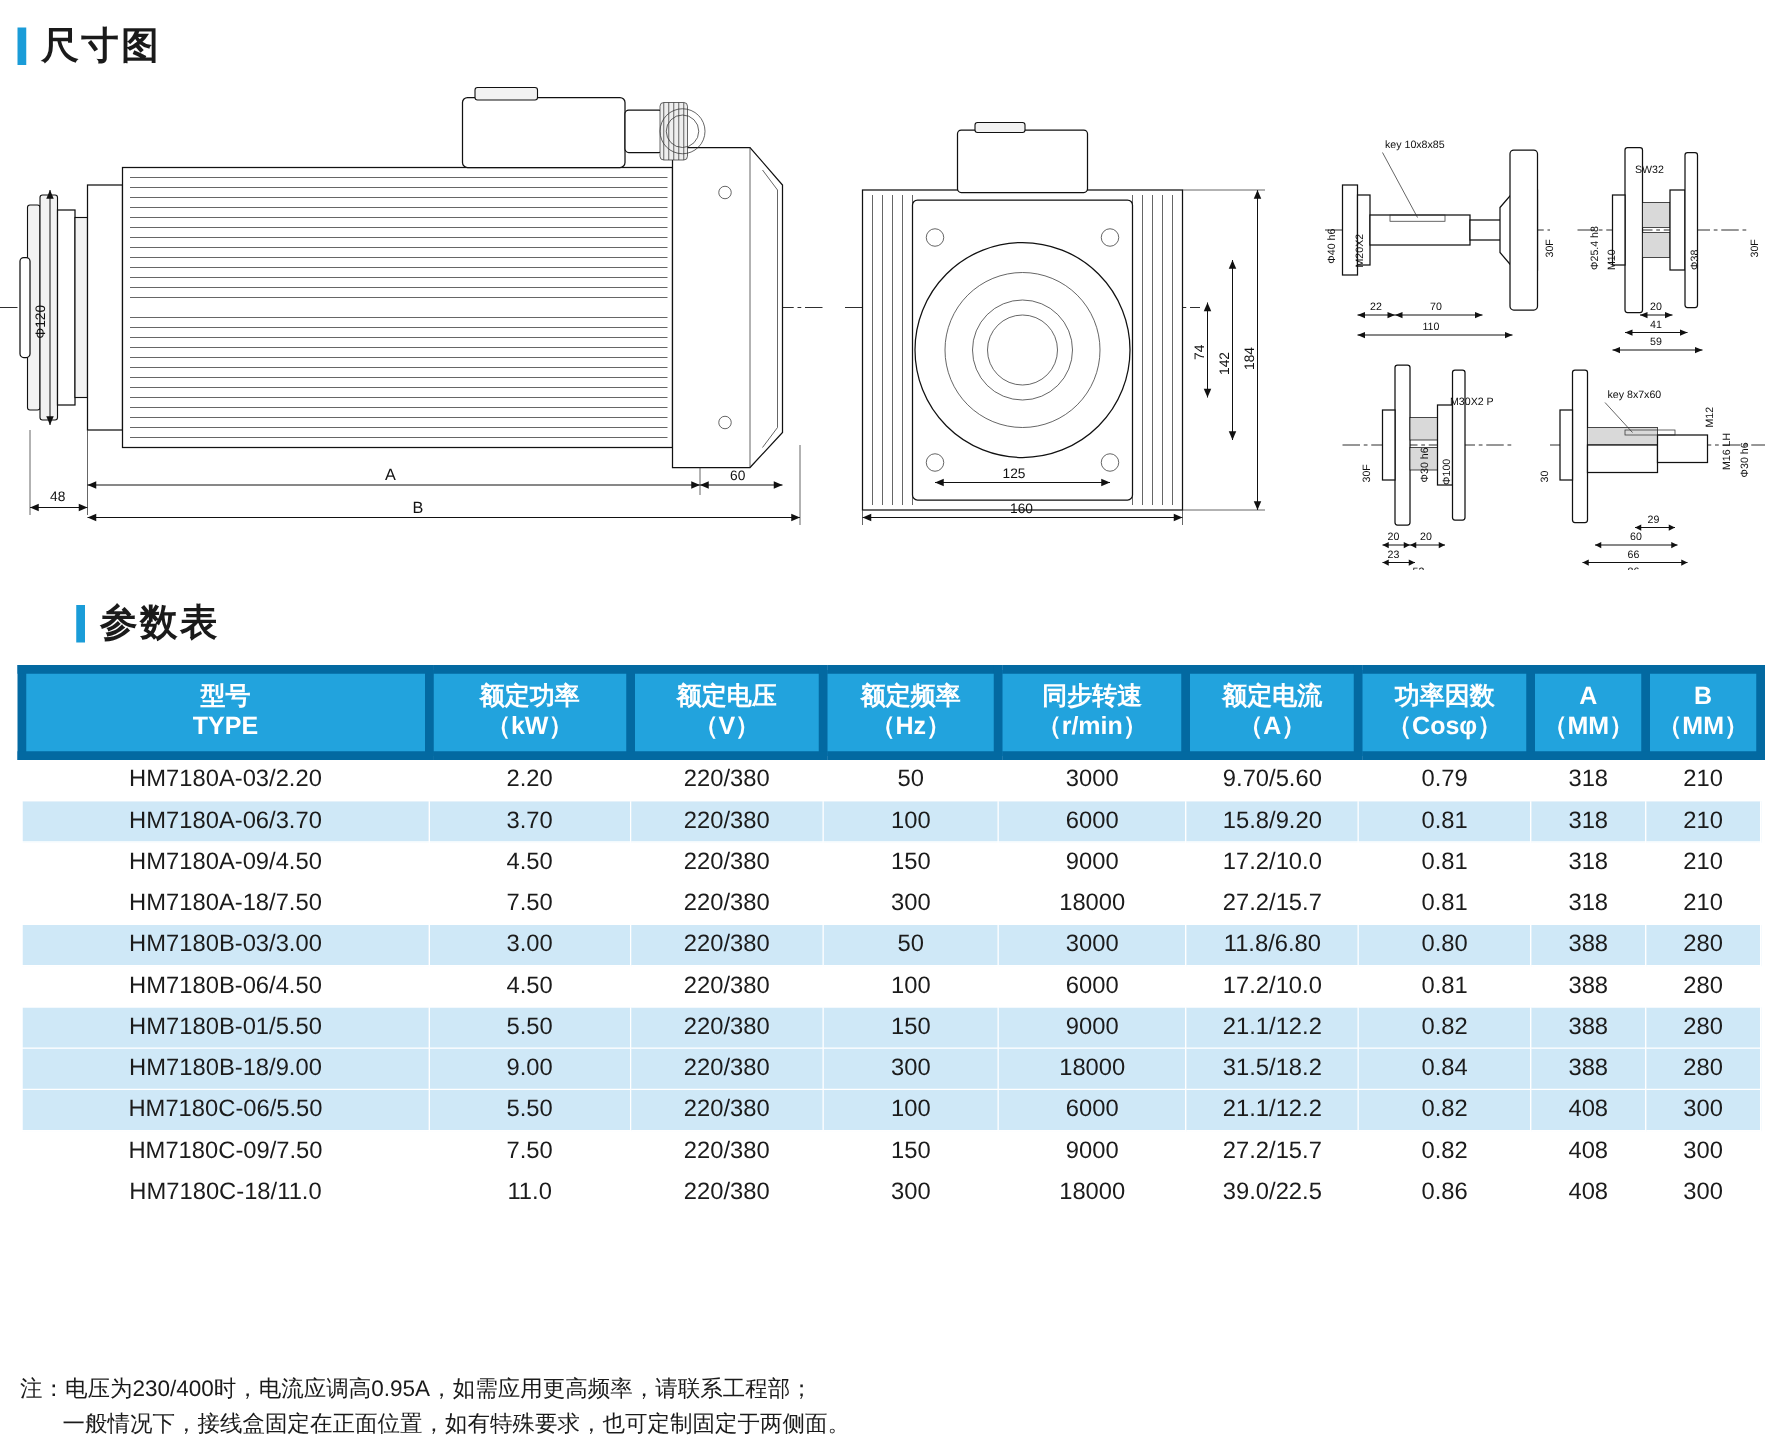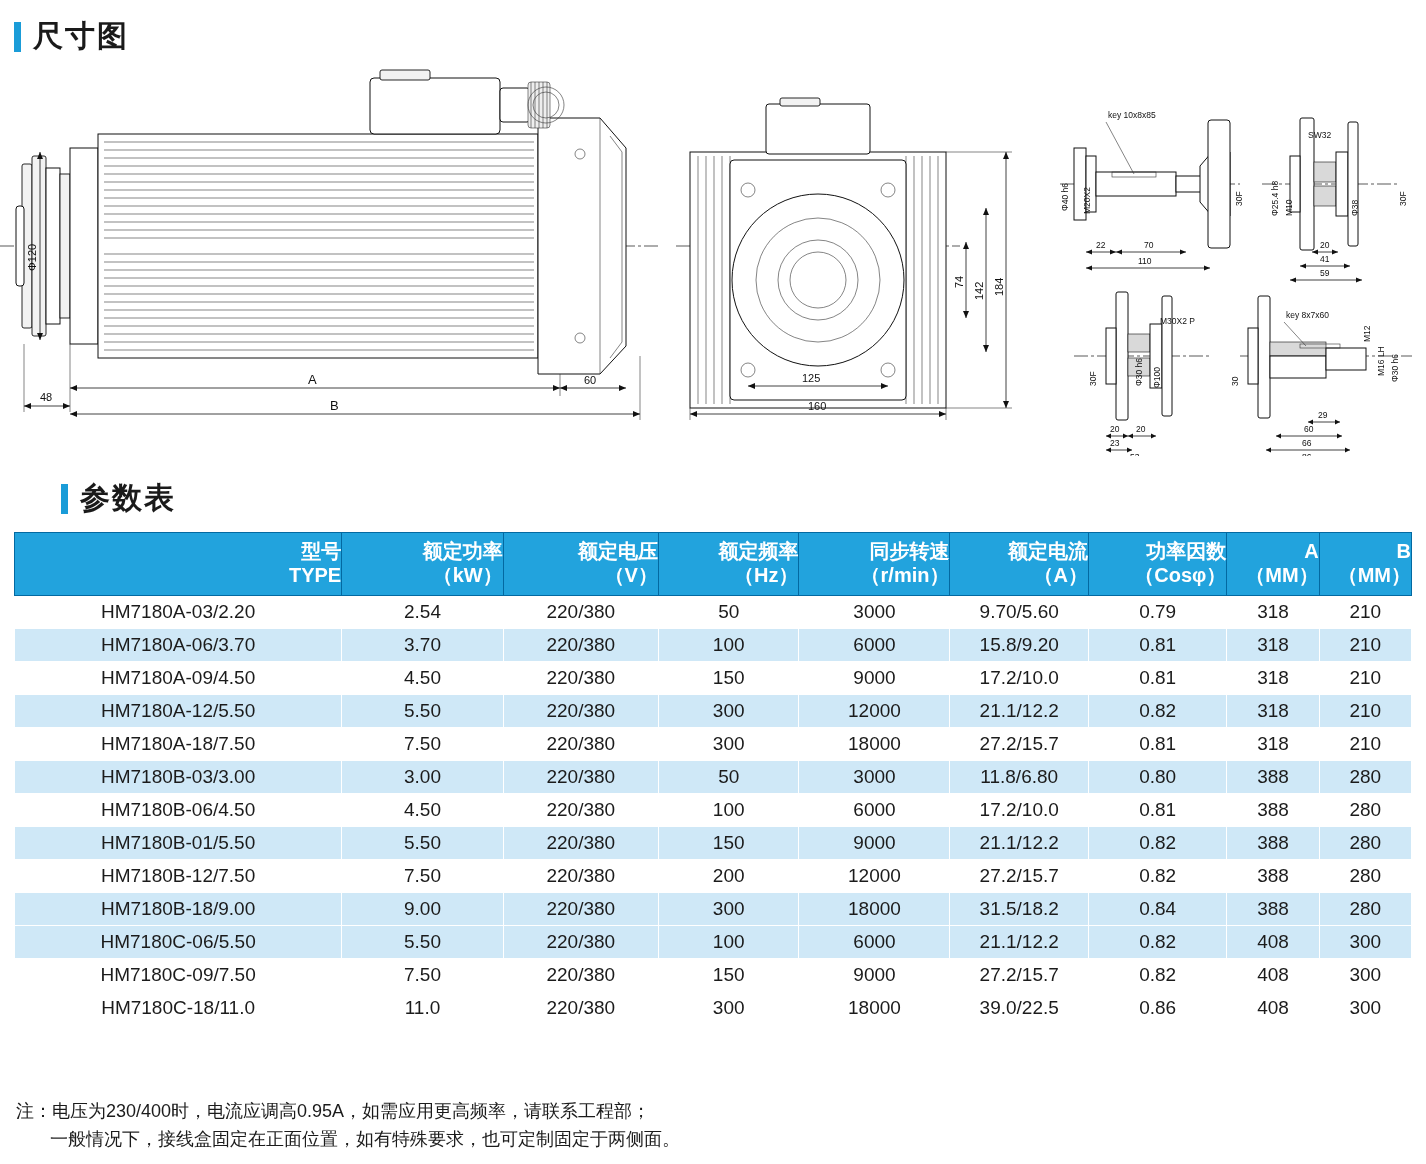--- a/index.html
+++ b/index.html
@@ -71,23 +71,22 @@
     height: 32px;
     padding: 0;
     white-space: nowrap;
   }
   table.params thead th {
     background: #22a3dd;
     color: #ffffff;
     font-size: 20px;
     font-weight: bold;
     height: 62px;
-    border: 1px solid #0369a1;
+    border: 7px solid #0369a1;
     line-height: 1.18;
-    text-align: right;
   }
   table.params thead th .l2 { display: block; font-weight: bold; }
   tr.row-odd td { background: #ffffff; }
   tr.row-even td { background: #cfe8f7; }
   td.type-col { font-size: 19px; }
 
   
   col.c0 { width: 312px; }
   col.c1 { width: 154px; }
   col.c2 { width: 148px; }
@@ -521,21 +520,21 @@
           </th>
           <th>
             <span>B</span>
             <span class="l2">（MM）</span>
           </th>
         </tr>
       </thead>
       <tbody>
         <tr class="row-odd">
           <td class="type-col">HM7180A-03/2.20</td>
-          <td>2.54</td>
+          <td>2.20</td>
           <td>220/380</td>
           <td>50</td>
           <td>3000</td>
           <td>9.70/5.60</td>
           <td>0.79</td>
           <td>318</td>
           <td>210</td>
         </tr>
         <tr class="row-even">
           <td class="type-col">HM7180A-06/3.70</td>
@@ -552,31 +551,20 @@
           <td class="type-col">HM7180A-09/4.50</td>
           <td>4.50</td>
           <td>220/380</td>
           <td>150</td>
           <td>9000</td>
           <td>17.2/10.0</td>
           <td>0.81</td>
           <td>318</td>
           <td>210</td>
         </tr>
-        <tr class="row-even">
-          <td class="type-col">HM7180A-12/5.50</td>
-          <td>5.50</td>
-          <td>220/380</td>
-          <td>300</td>
-          <td>12000</td>
-          <td>21.1/12.2</td>
-          <td>0.82</td>
-          <td>318</td>
-          <td>210</td>
-        </tr>
         <tr class="row-odd">
           <td class="type-col">HM7180A-18/7.50</td>
           <td>7.50</td>
           <td>220/380</td>
           <td>300</td>
           <td>18000</td>
           <td>27.2/15.7</td>
           <td>0.81</td>
           <td>318</td>
           <td>210</td>
@@ -607,31 +595,20 @@
           <td class="type-col">HM7180B-01/5.50</td>
           <td>5.50</td>
           <td>220/380</td>
           <td>150</td>
           <td>9000</td>
           <td>21.1/12.2</td>
           <td>0.82</td>
           <td>388</td>
           <td>280</td>
         </tr>
-        <tr class="row-odd">
-          <td class="type-col">HM7180B-12/7.50</td>
-          <td>7.50</td>
-          <td>220/380</td>
-          <td>200</td>
-          <td>12000</td>
-          <td>27.2/15.7</td>
-          <td>0.82</td>
-          <td>388</td>
-          <td>280</td>
-        </tr>
         <tr class="row-even">
           <td class="type-col">HM7180B-18/9.00</td>
           <td>9.00</td>
           <td>220/380</td>
           <td>300</td>
           <td>18000</td>
           <td>31.5/18.2</td>
           <td>0.84</td>
           <td>388</td>
           <td>280</td>

